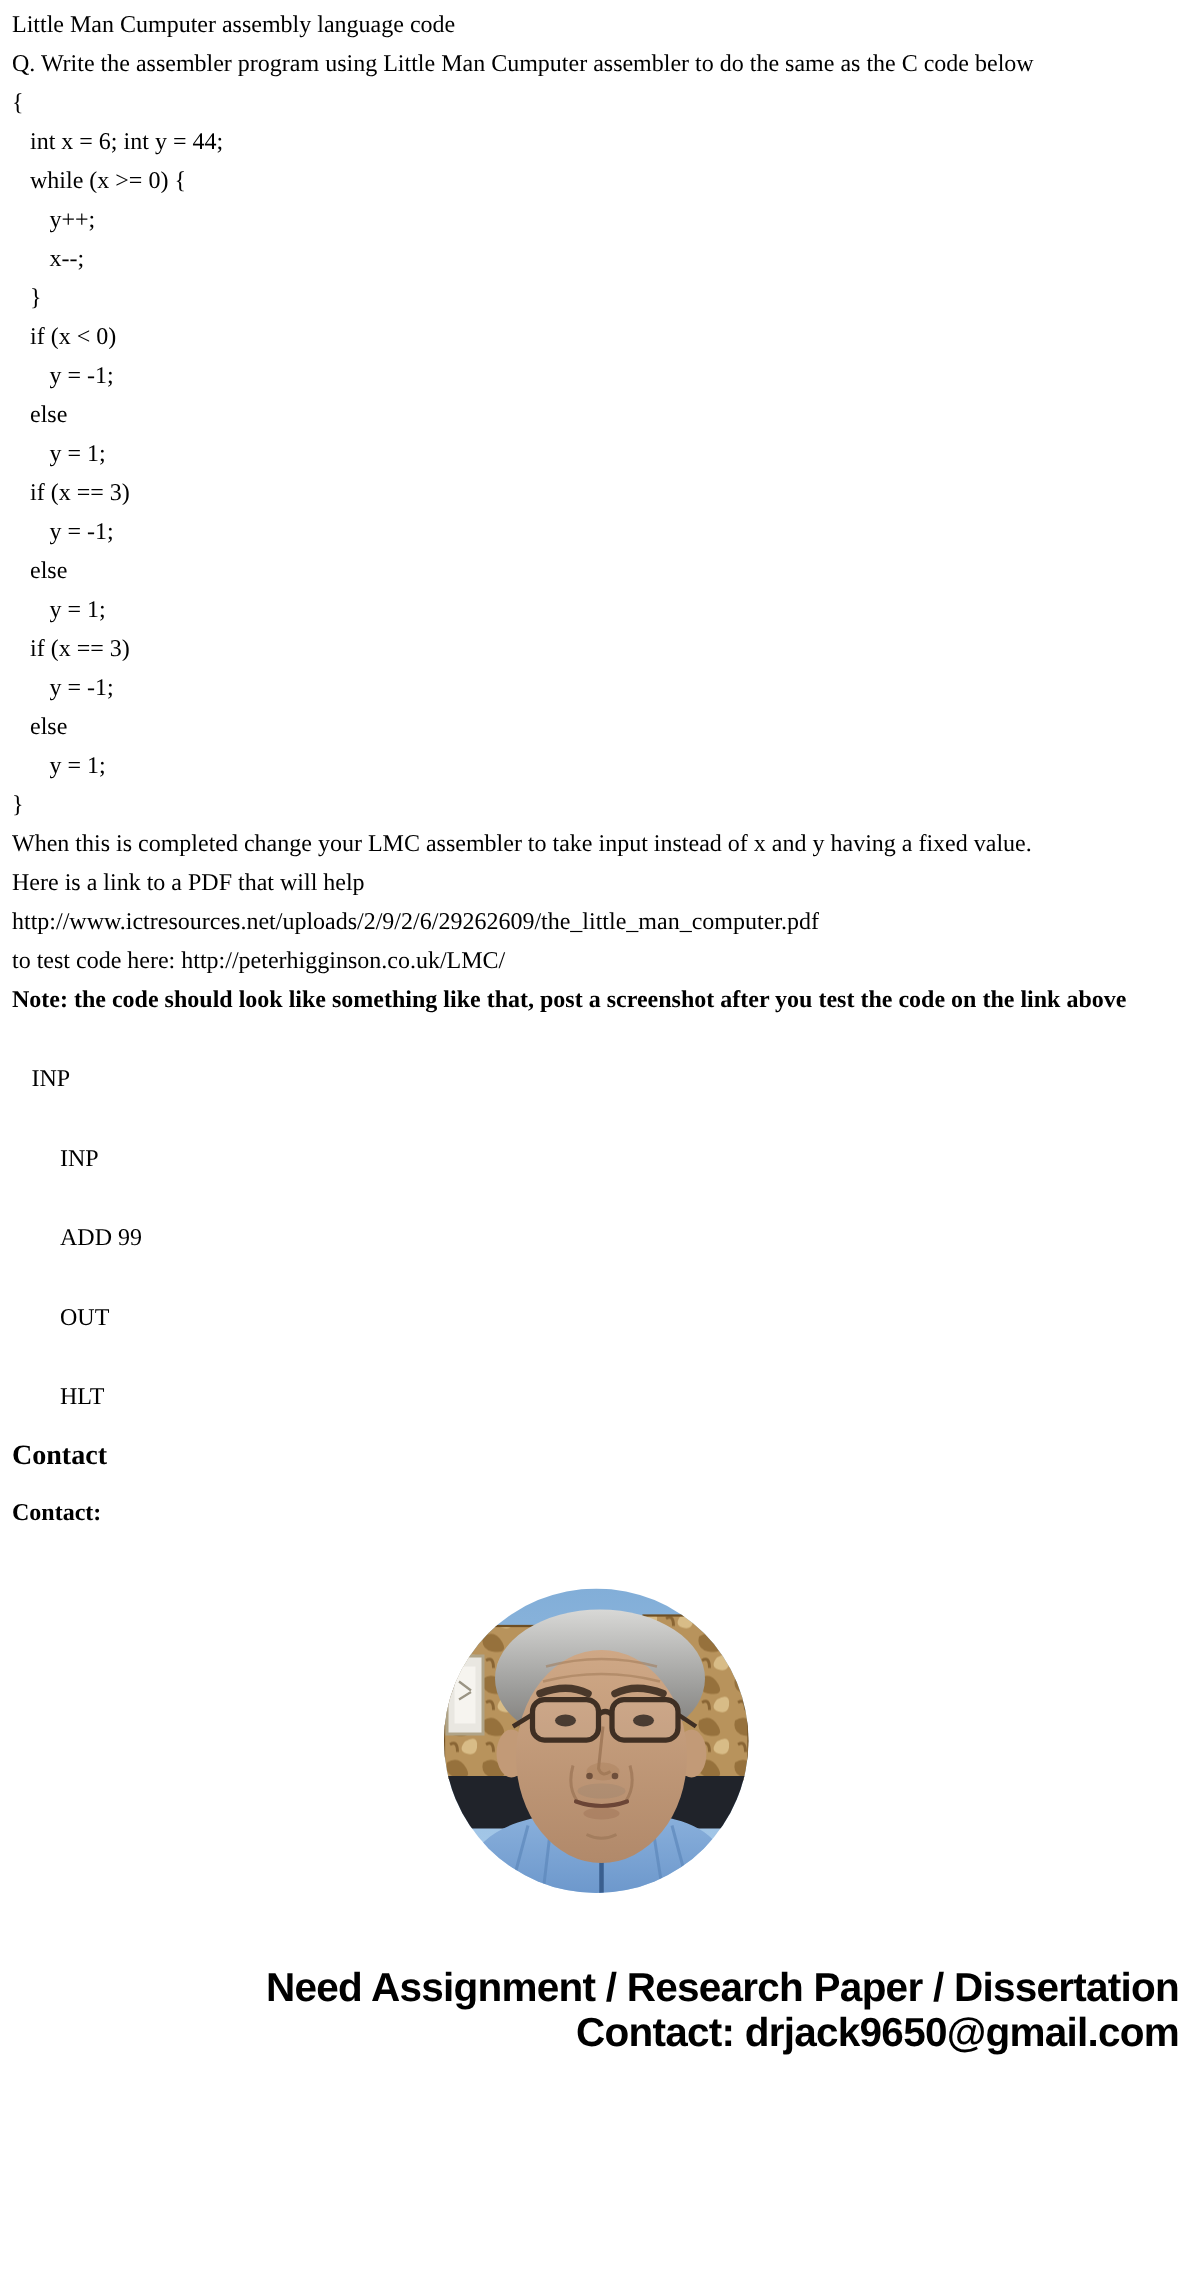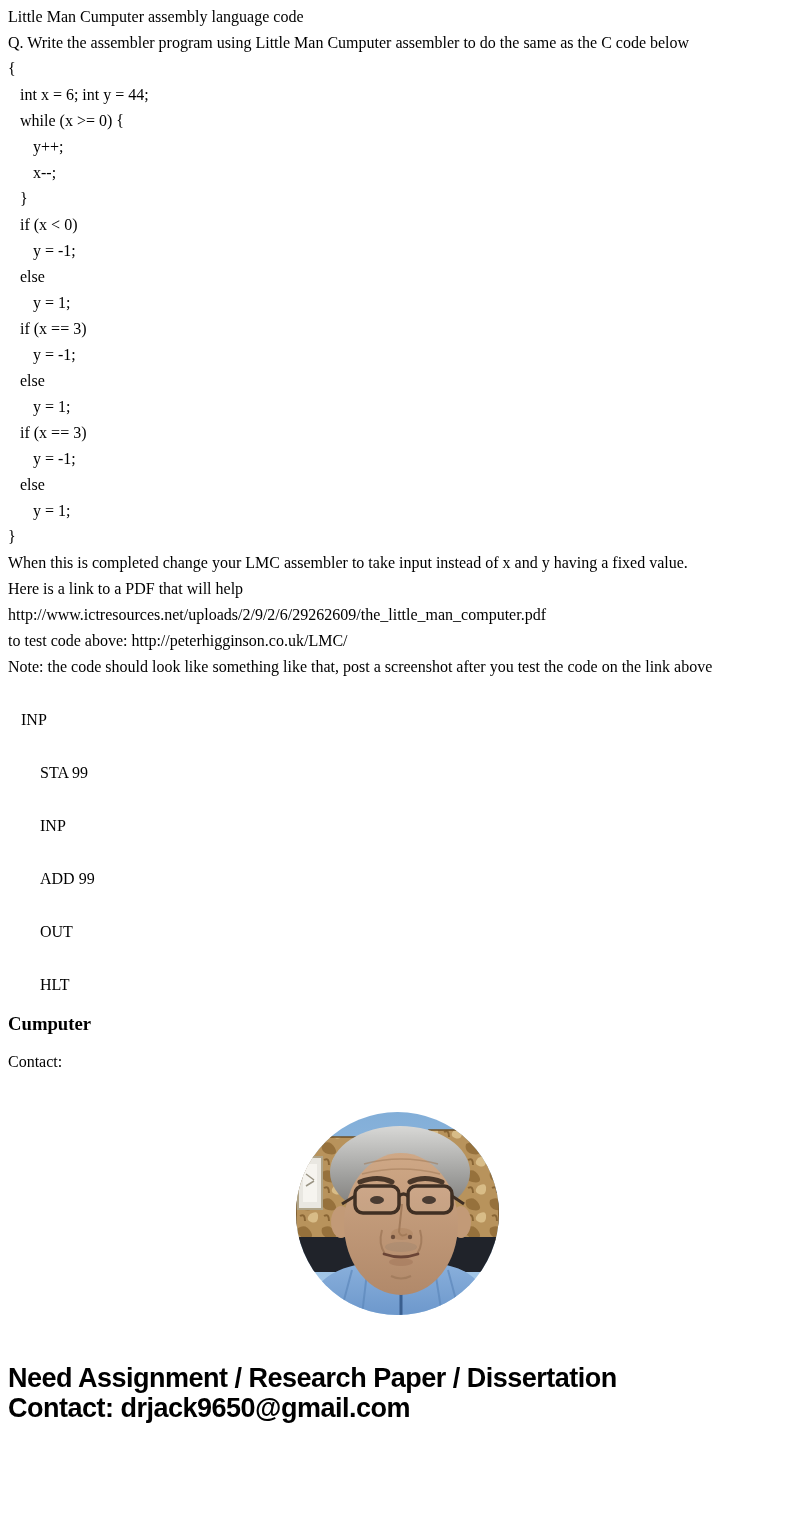--- a/index.html
+++ b/index.html
@@ -9,40 +9,40 @@
     padding: 0 8px;
     width: 794px;
     font-family: "Liberation Serif", "DejaVu Serif", serif;
     font-size: 16px;
     color: #000000;
   }
   .doc p { margin: 8px 0; line-height: 18px; }
   .doc > p:first-child { margin-top: 8px; }
   .ind1 { padding-left: 12px; }
   .ind2 { padding-left: 25px; }
-  .bold { font-weight: normal; }
+  .bold { font-weight: bold; }
   .lmc { margin: 16px 0; line-height: 18px; }
   .lmc-line { padding-left: 32px; white-space: pre; margin-top: 35px; }
   .lmc-line.first { padding-left: 13px; }
   h3.solution {
     font-size: 18.7px;
     line-height: 21px;
     font-weight: bold;
     margin: 19px 0;
   }
   .avatar-wrap {
     width: 203px;
     height: 203px;
     margin: 41px auto 0 auto;
   }
   .avatar-wrap svg { display: block; }
   .footer {
     margin-top: 48px;
     margin-bottom: 30px;
-    text-align: left;
+    text-align: right;
     font-family: "Liberation Sans", "DejaVu Sans", sans-serif;
     font-weight: bold;
     font-size: 27px;
     line-height: 30px;
     letter-spacing: -0.5px;
     color: #000000;
   }
 </style>
 </head>
 <body>
@@ -68,33 +68,32 @@
   <p class="ind2">y = 1;</p>
   <p class="ind1">if (x == 3)</p>
   <p class="ind2">y = -1;</p>
   <p class="ind1">else</p>
   <p class="ind2">y = 1;</p>
   <p>}</p>
 
   <p>When this is completed change your LMC assembler to take input instead of x and y having a fixed value.</p>
   <p>Here is a link to a PDF that will help</p>
   <p>http://www.ictresources.net/uploads/2/9/2/6/29262609/the_little_man_computer.pdf</p>
-  <p>to test code above: http://peterhigginson.co.uk/LMC/</p>
+  <p>to test code here: http://peterhigginson.co.uk/LMC/</p>
   <p class="bold">Note: the code should look like something like that, post a screenshot after you test the code on the link above</p>
 
   <div class="lmc">
     <div class="lmc-line first">INP</div>
-    <div class="lmc-line">STA 99</div>
     <div class="lmc-line">INP</div>
     <div class="lmc-line">ADD 99</div>
     <div class="lmc-line">OUT</div>
     <div class="lmc-line">HLT</div>
   </div>
 
-  <h3 class="solution">Cumputer</h3>
+  <h3 class="solution">Contact</h3>
   <p class="bold">Contact:</p>
 
   <div class="avatar-wrap">
     <svg width="203" height="203" viewBox="0 0 203 203">
       <defs>
         <clipPath id="circ">
             <circle cx="101.5" cy="101.5" r="101.5"></circle>
           </clipPath>
         <linearGradient id="sky" x1="0" y1="0" x2="0" y2="1">
           <stop offset="0" stop-color="#82aed8"></stop>

